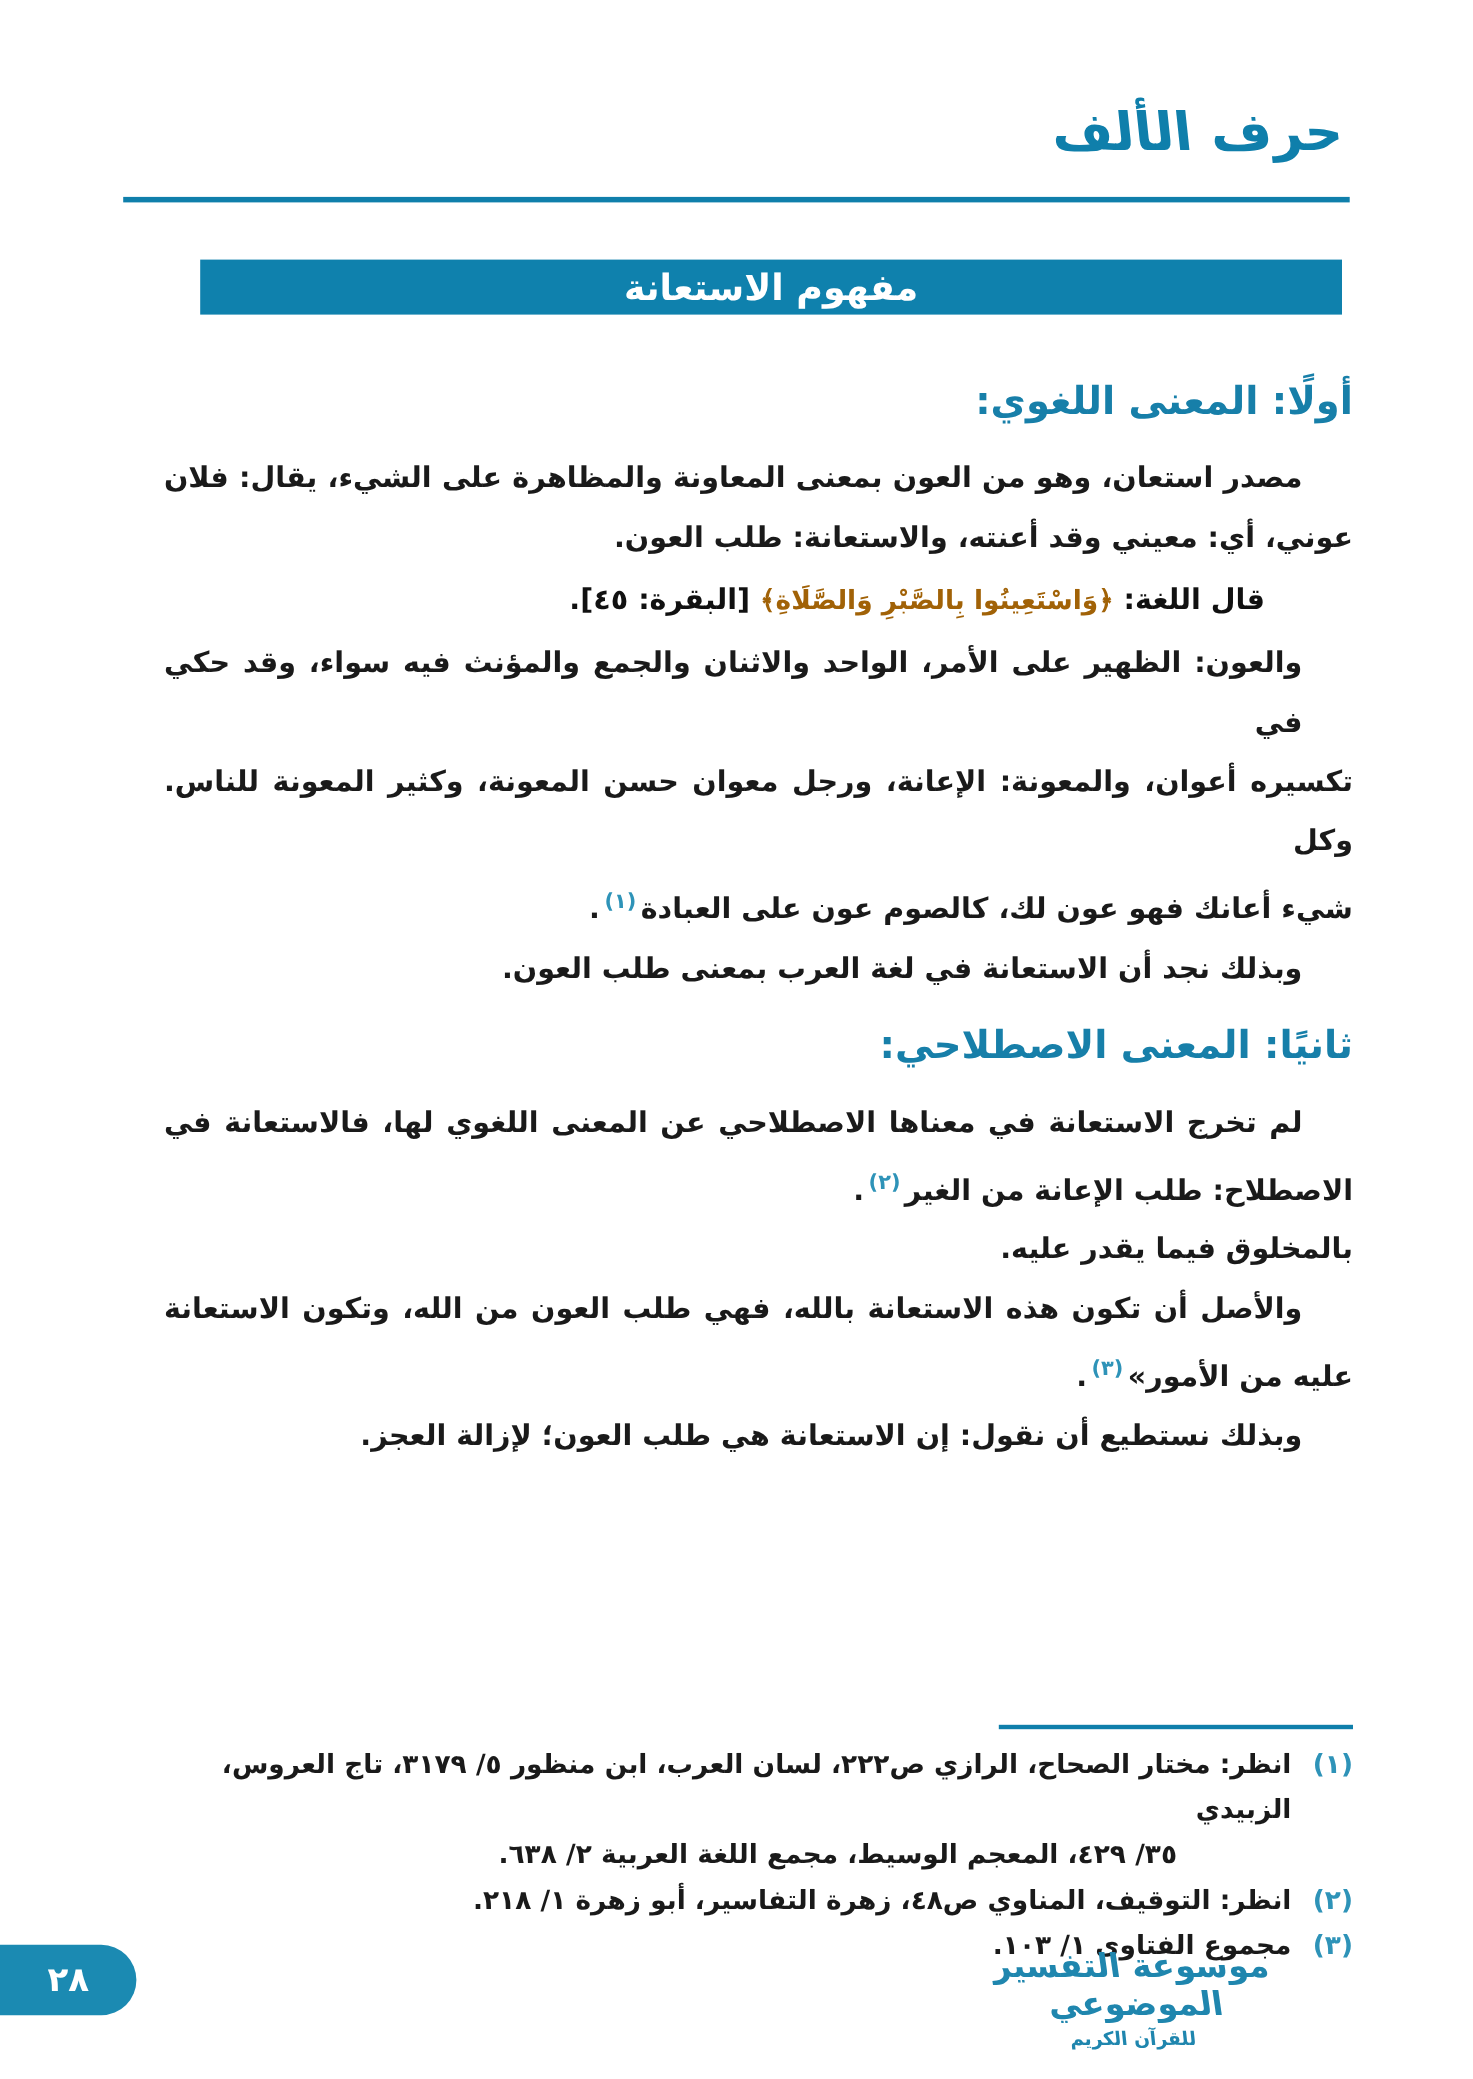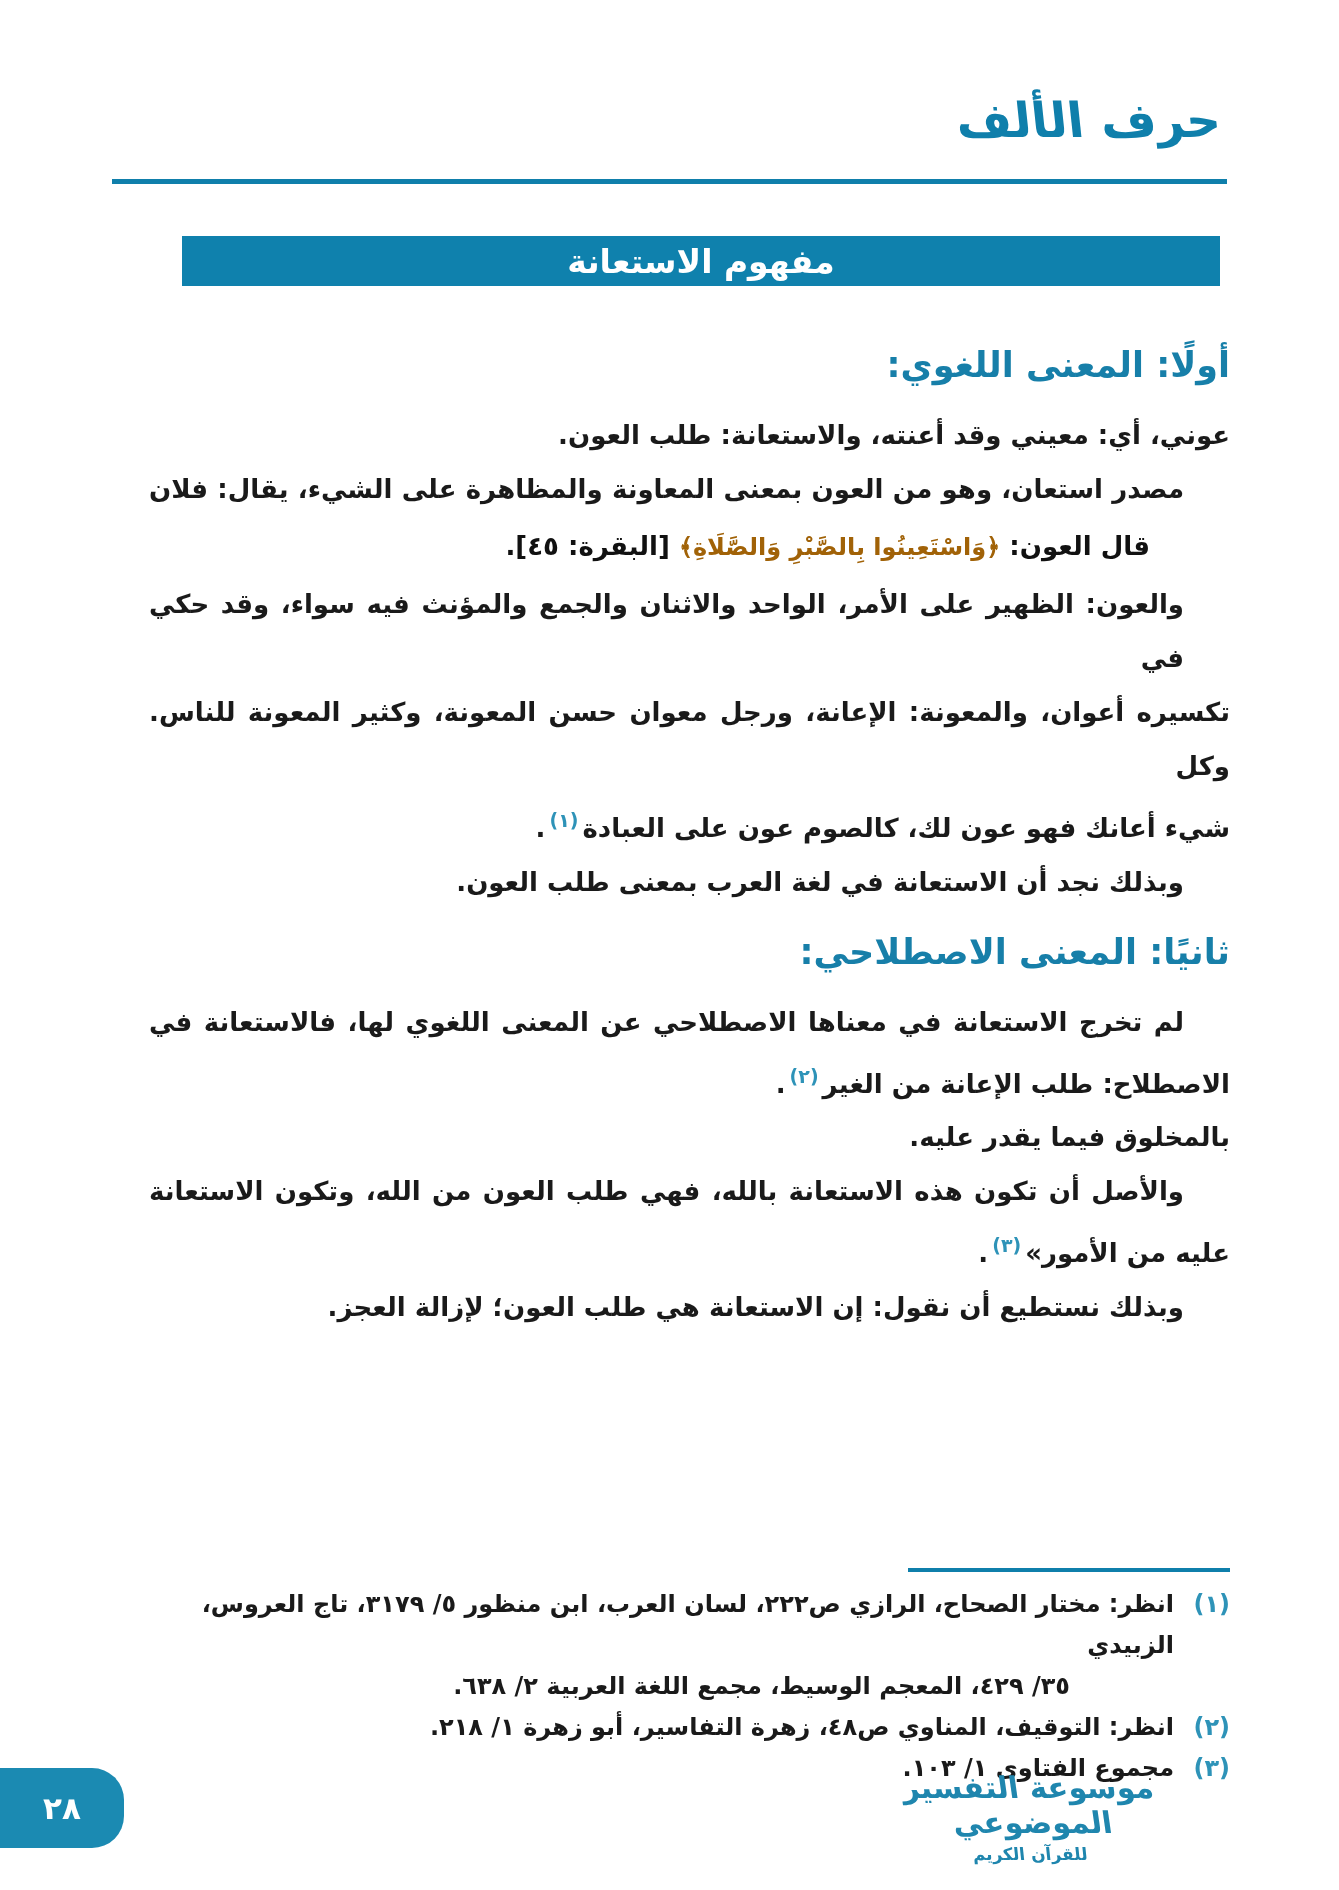--- a/index.html
+++ b/index.html
@@ -30,45 +30,45 @@
   .fn-rule{width:322px;height:4px;background:#0f7fab;margin-bottom:12px;}
   .fn-row{display:flex;font-size:24px;font-weight:bold;line-height:41px;}
   .fn-num{color:#2e93b8;min-width:56px;text-align:right;}
   .fn-text{flex:1;text-align:right;}
   .fn-cont{font-size:24px;font-weight:bold;line-height:41px;text-align:right;margin-right:160px;}
   
   .logo{position:absolute;top:1770px;left:870px;width:320px;text-align:center;color:#1f86ae;}
   .logo-title{font-size:30px;font-weight:bold;transform:skewX(8deg);letter-spacing:-1px;}
   .logo-sub{font-size:17px;font-weight:bold;margin-top:4px;transform:skewX(6deg);}
   
-  .page-tab{position:absolute;top:1768px;left:0;width:124px;height:80px;background:#1b8ab2;
+  .page-tab{position:absolute;top:1768px;left:0;width:124px;height:64px;background:#1b8ab2;
         border-radius:0 32px 32px 0;display:flex;align-items:center;justify-content:center;}
   .page-tab span{color:#ffffff;font-size:31px;font-weight:bold;}
 </style>
 </head>
 <body>
 
 <div class="page">
 
   <div class="chapter-header">حرف الألف</div>
   <div class="header-rule"></div>
 
   <div class="banner">
     <span>مفهوم الاستعانة</span>
   </div>
 
   <div class="content">
 
     <div class="h">أولًا: المعنى اللغوي:</div>
 
+    <div class="line j ind">مصدر استعان، وهو من العون بمعنى المعاونة والمظاهرة على الشيء، يقال: فلان</div>
     <div class="line">عوني، أي: معيني وقد أعنته، والاستعانة: طلب العون.</div>
-    <div class="line j ind">مصدر استعان، وهو من العون بمعنى المعاونة والمظاهرة على الشيء، يقال: فلان</div>
 
     <div class="line verse-line">
-      <span class="vi">قال العون: </span>
+      <span class="vi">قال اللغة: </span>
       <span class="vt">﴿وَاسْتَعِينُوا بِالصَّبْرِ وَالصَّلَاةِ﴾</span>
       <span class="vr"> [البقرة: ٤٥].</span>
     </div>
 
     <div class="line j ind">والعون: الظهير على الأمر، الواحد والاثنان والجمع والمؤنث فيه سواء، وقد حكي في</div>
     <div class="line j">تكسيره أعوان، والمعونة: الإعانة، ورجل معوان حسن المعونة، وكثير المعونة للناس. وكل</div>
     <div class="line">
       <span>شيء أعانك فهو عون لك، كالصوم عون على العبادة</span><sup class="fnm">(١)</sup><span>.</span>
     </div>
 

